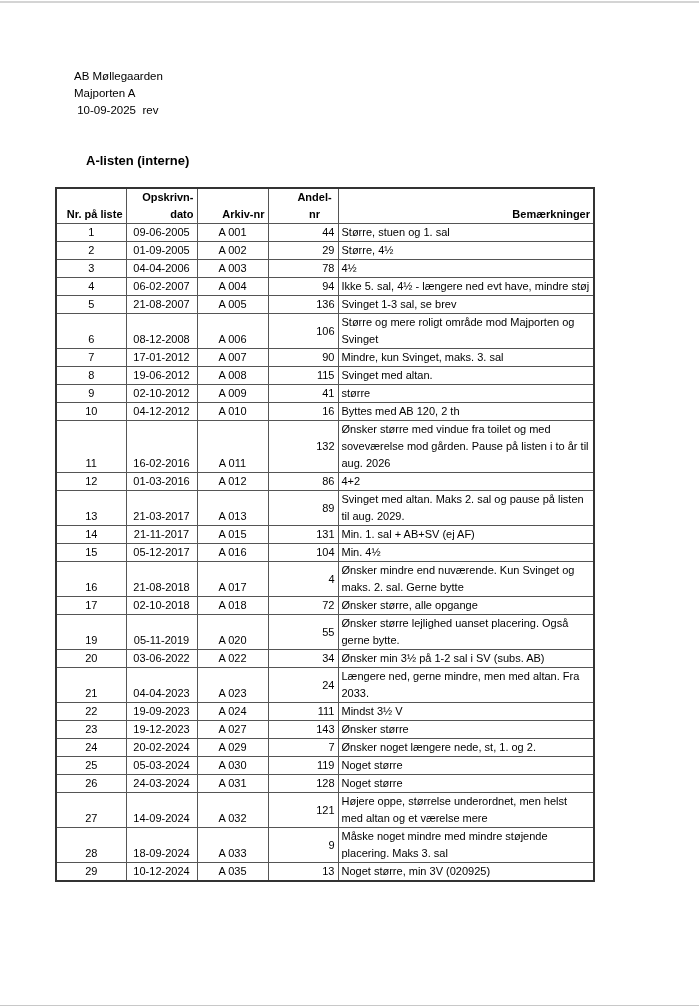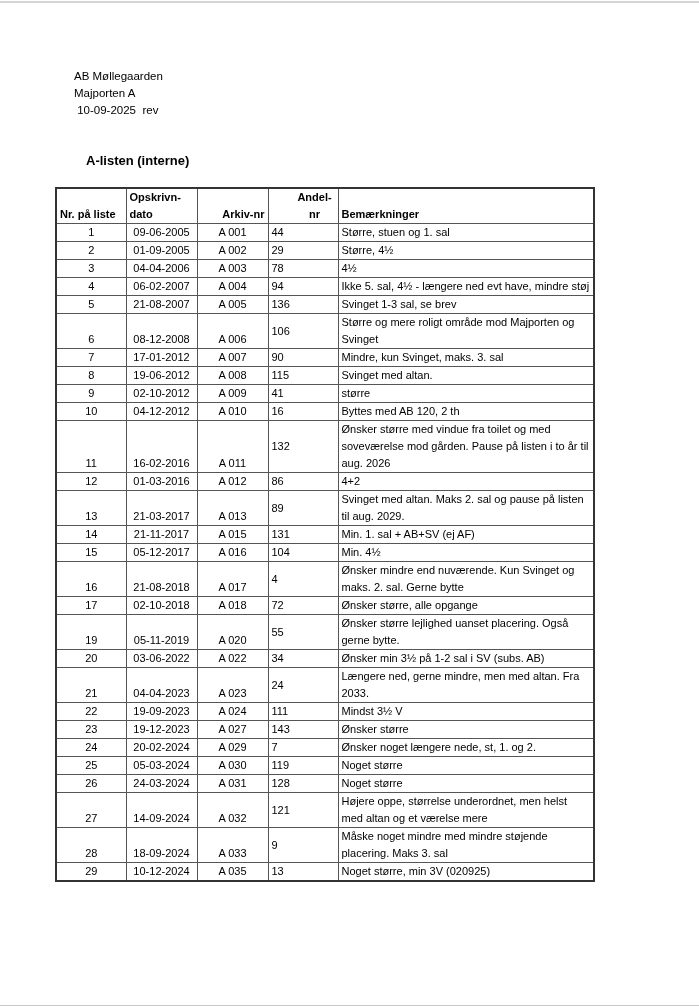--- a/index.html
+++ b/index.html
@@ -14,25 +14,25 @@
   .header-block div { white-space: pre; margin-left: 16px; }
   .section-title { position: absolute; left: 58px; top: 153px; font-size: 13px; font-weight: bold; margin-left: 28px; }
   table.wl {
     position: absolute; left: 55px; top: 187px;
     border-collapse: collapse; font-size: 11px; table-layout: fixed;
   }
   table.wl th, table.wl td {
     border: 1px solid #555; padding: 0 3px; line-height: 17px; vertical-align: bottom;
   }
   table.wl { border: 2px solid #333; }
-  table.wl th { font-weight: bold; text-align: left; height: 33px; }
+  table.wl th { font-weight: bold; text-align: right; height: 33px; }
   table.wl th.center { text-align: right; }
   table.wl th.andel { vertical-align: middle; text-align: center; padding-left: 26px; }
   table.wl td.c { text-align: center; }
-  table.wl td.andel { text-align: left; vertical-align: middle; }
+  table.wl td.andel { text-align: right; vertical-align: middle; }
   table.wl td.rem { text-align: left; }
   col.c1 { width: 70px; } col.c2 { width: 71px; } col.c3 { width: 71px; } col.c4 { width: 70px; } col.c5 { width: 256px; }
 </style>
 </head>
 <body>
 
 <div class="page-edge-top"></div>
 
 <div class="header-block">
   <div>AB Møllegaarden</div>

